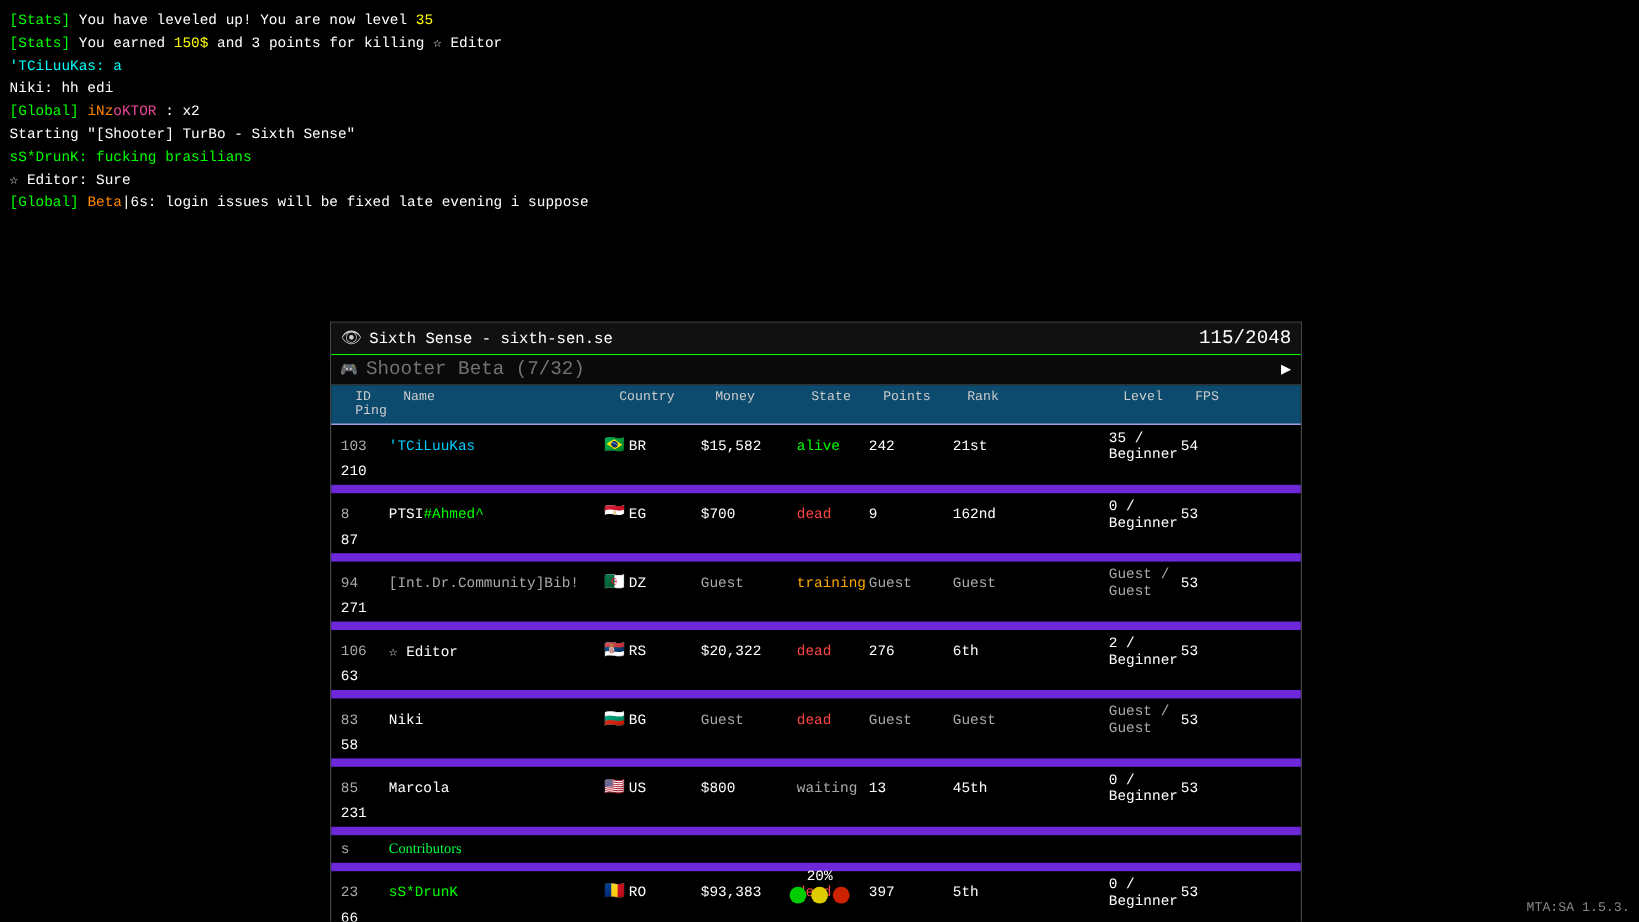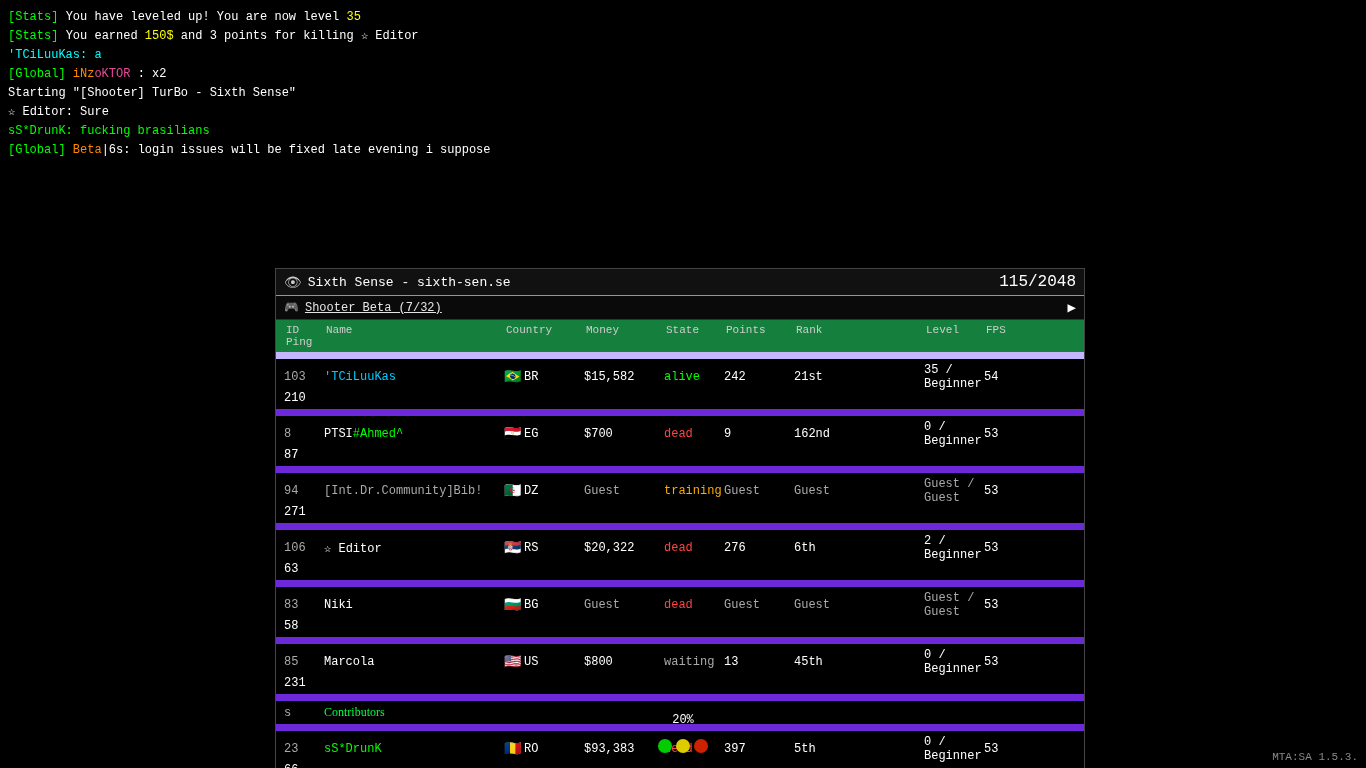--- a/index.html
+++ b/index.html
@@ -74,36 +74,35 @@
       padding: 3px 8px;
       border-bottom: 1px solid #333;
       background: #0a0a0a;
       gap: 6px;
     }
     .mode-icon {
       color: #aaa;
       font-size: 12px;
     }
     .mode-name {
-      color: #e5e5e5;
-      font-size: 12px;
-      text-decoration: underline;
+      color: #737373;
+      font-size: 16px;
     }
     .next-arrow {
       margin-left: auto;
       color: #fff;
       font-size: 14px;
     }
 
     #table-header {
       display: grid;
       grid-template-columns: 40px 180px 80px 80px 60px 70px 130px 60px 60px;
-      padding: 4px 10px;
-      border-bottom: 7px solid #c4b5fd;
-      background: #15803d;
+      padding: 4px 20px;
+      border-bottom: 1px solid #c4b5fd;
+      background: #0c4a6e;
       color: #ccc;
       font-size: 11px;
     }
 
     .table-row {
       display: grid;
       grid-template-columns: 40px 180px 80px 80px 60px 70px 130px 60px 60px;
       padding: 4px 8px;
       border-bottom: 7px solid #6d28d9;
       align-items: center;
@@ -133,21 +132,21 @@
     #bottom-bar {
       position: absolute;
       bottom: 15px;
       left: 50%;
       transform: translateX(-50%);
       text-align: center;
     }
     #progress-label {
       color: #fff;
       font-size: 12px;
-      margin-bottom: 12px;
+      margin-bottom: 2px;
     }
     #progress-dots {
       display: flex;
       gap: 4px;
       justify-content: center;
     }
     .dot {
       width: 14px;
       height: 14px;
       border-radius: 50%;
@@ -184,34 +183,37 @@
     <span class="white"> You earned </span>
     <span class="yellow">150$</span>
     <span class="white"> and 3 points for killing </span>
     <span class="white">☆</span>
     <span class="white"> Editor</span>
   </div>
   <div class="chat-line">
     <span class="cyan">'TCiLuuKas: a</span>
   </div>
   <div class="chat-line">
+    <span class="white">Niki: hh edi</span>
+  </div>
+  <div class="chat-line">
     <span class="green">[Global]</span>
     <span class="white"> </span>
     <span class="orange">iNz</span><span class="red">oKTOR</span>
     <span class="white">: x2</span>
   </div>
   <div class="chat-line">
     <span class="white">Starting "[Shooter] TurBo - Sixth Sense"</span>
   </div>
   <div class="chat-line">
+    <span class="green">sS*DrunK: fucking brasilians</span>
+  </div>
+  <div class="chat-line">
     <span class="white">☆</span>
     <span class="white"> Editor: Sure</span>
-  </div>
-  <div class="chat-line">
-    <span class="green">sS*DrunK: fucking brasilians</span>
   </div>
   <div class="chat-line">
     <span class="green">[Global]</span>
     <span class="white"> </span>
     <span class="orange">Beta</span><span class="white">|6s: login issues will be fixed late evening i suppose</span>
   </div>
 </div>
 
 <div id="score-panel">
 

